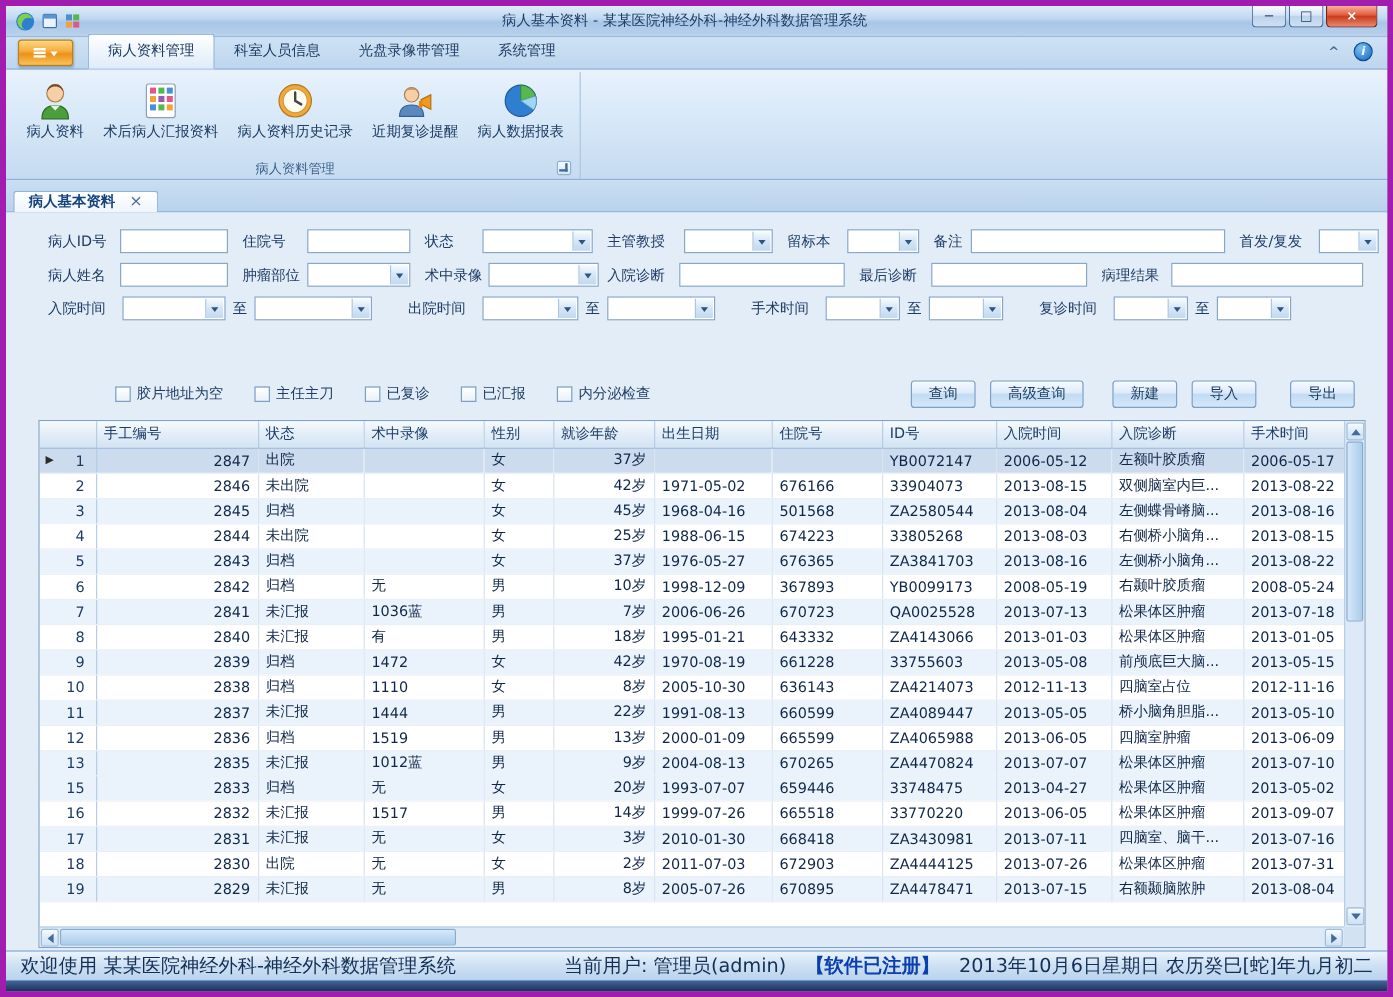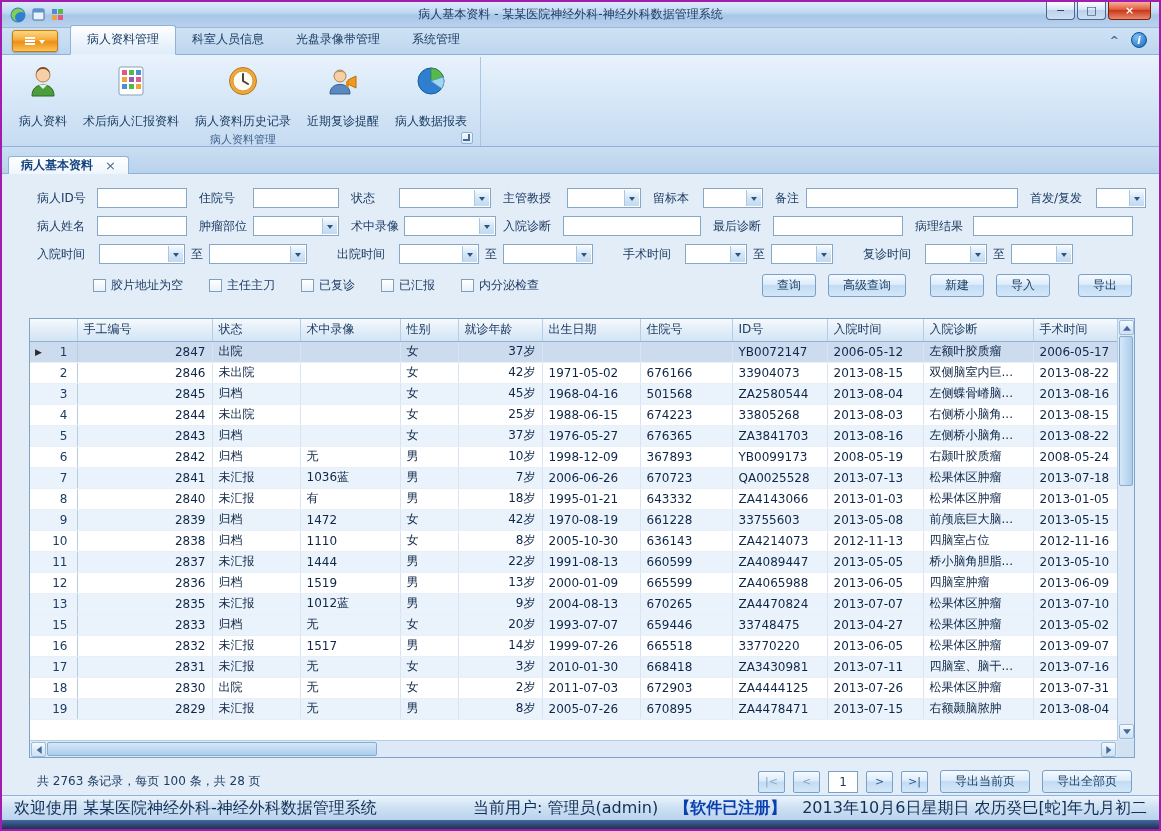--- a/index.html
+++ b/index.html
@@ -1,18 +1,18 @@
 <!DOCTYPE html>
 <html><head>
 <meta charset="utf-8">
 <style>
 *{box-sizing:border-box;margin:0;padding:0;}
 html,body{width:1161px;height:831px;}
 body{font-family:"DejaVu Sans","Liberation Sans",sans-serif;overflow:hidden;background:#fff;}
-.window{width:1161px;height:831px;display:flex;flex-direction:column;border:2px solid #a21caf;background:#c3d9f0;}
+.window{width:1161px;height:831px;display:flex;flex-direction:column;border:5px solid #a21caf;background:#c3d9f0;}
 
 
 .titlebar{height:26px;position:relative;display:flex;align-items:center;padding:0 8px;flex:none;
  background:linear-gradient(180deg,#dcebfa 0%,#c2d9f1 40%,#a8c6e8 55%,#b9d2ec 100%);border-bottom:1px solid #9ab9dc;}
 .tb-left{display:flex;align-items:center;gap:6px;z-index:2;}
 .tb-left svg{display:block;}
 .title-text{position:absolute;left:110px;right:130px;text-align:center;font-size:12px;color:#1d3c63;white-space:nowrap;overflow:hidden;}
 .win-controls{position:absolute;right:8px;top:0;display:flex;gap:2px;z-index:3;}
 .win-btn{width:29px;height:18px;border:1px solid #49688f;border-top:none;border-radius:0 0 4px 4px;
  display:flex;align-items:center;justify-content:center;font-size:11px;line-height:1;color:#1d3c63;
@@ -36,21 +36,21 @@
 .collapse-chevron{font-size:11px;font-weight:bold;color:#44699a;}
 .info-icon{width:16px;height:16px;border-radius:50%;background:radial-gradient(circle at 35% 30%,#7cc0f5,#1668bd);
  color:#fff;font-size:10px;font-weight:bold;font-style:italic;display:flex;align-items:center;justify-content:center;border:1px solid #0e4f94;}
 
 
 .ribbon{height:92px;background:linear-gradient(#e8f2fc,#d4e6f7 55%,#c6dbf1);border-bottom:1px solid #8fb2d8;display:flex;padding:2px 4px 0;flex:none;}
 .ribbon-group{display:flex;flex-direction:column;border-right:1px solid #aac6e2;padding:0 4px;position:relative;min-width:466px;}
 .group-buttons{flex:1;display:flex;align-items:stretch;gap:2px;padding:3px 2px 0;}
 .big-btn{display:flex;flex-direction:column;align-items:center;padding:4px 7px 2px;border-radius:3px;}
 .bicon{width:34px;height:34px;display:block;}
-.blbl{font-size:12px;color:#1d3c63;margin-top:15px;white-space:nowrap;text-align:center;}
+.blbl{font-size:12px;color:#1d3c63;margin-top:0;white-space:nowrap;text-align:center;}
 .group-label-row{height:18px;display:flex;align-items:center;justify-content:center;position:relative;}
 .group-label{font-size:11px;color:#3c618c;}
 .launcher{position:absolute;right:3px;bottom:3px;width:12px;height:12px;border:1px solid #8fb2d8;border-radius:2px;
  background:linear-gradient(#f4f9fe,#d8e8f7);}
 .launcher::after{content:"";position:absolute;right:2px;bottom:2px;width:5px;height:5px;
  border-right:2px solid #44699a;border-bottom:2px solid #44699a;}
 
 
 .doctabs{height:27px;background:linear-gradient(#c9def2,#b9d2ec);display:flex;align-items:flex-end;padding:0 6px;flex:none;border-bottom:1px solid #8fb2d8;}
 .doc-tab{display:flex;align-items:center;gap:12px;padding:0 12px;background:linear-gradient(#ffffff,#eef5fc);
@@ -86,21 +86,21 @@
 .frow-2 .ffield:nth-child(3){width:140px;} .frow-2 .ffield:nth-child(3) .ctl{width:92px;}
 .frow-2 .ffield:nth-child(4){width:198px;} .frow-2 .ffield:nth-child(4) .ctl{width:138px;}
 .frow-2 .ffield:nth-child(5){width:190px;} .frow-2 .ffield:nth-child(5) .ctl{width:130px;}
 .frow-2 .ffield:nth-child(6){width:218px;} .frow-2 .ffield:nth-child(6) .ctl{width:160px;}
 .frow-3 .ffield:nth-child(1) .ctl.a{width:86px;} .frow-3 .ffield:nth-child(1) .ctl.b{width:98px;}
 .frow-3 .ffield:nth-child(2) .ctl.a{width:80px;} .frow-3 .ffield:nth-child(2) .ctl.b{width:90px;}
 .frow-3 .ffield:nth-child(3) .ctl.a{width:62px;} .frow-3 .ffield:nth-child(3) .ctl.b{width:62px;}
 .frow-3 .ffield:nth-child(4) .ctl.a{width:62px;} .frow-3 .ffield:nth-child(4) .ctl.b{width:62px;}
 
 
-.toolrow{display:flex;align-items:center;padding:2px 0 21px 64px;flex:none;}
+.toolrow{display:flex;align-items:center;padding:2px 0 10px 64px;flex:none;margin-top:40px;}
 .chk{display:flex;align-items:center;margin-right:26px;}
 .chk .box{width:13px;height:13px;border:1px solid #7ca0c4;background:linear-gradient(#ffffff,#e9f1f8);margin-right:5px;flex:none;}
 .chklbl{font-size:12px;color:#1d3c63;white-space:nowrap;}
 .actions{margin-left:auto;display:flex;gap:12px;align-items:center;}
 .btn{height:23px;border:1px solid #7aa0c8;border-radius:3px;padding:0 14px;font-size:12px;font-family:inherit;color:#17395e;
  background:linear-gradient(#f5faff,#ddebfa 45%,#c2dcf4 50%,#d4e7f8);white-space:nowrap;}
 .actions .btn:nth-child(3){margin-left:12px;}
 .actions .btn:nth-child(5){margin-left:16px;}
 
 

